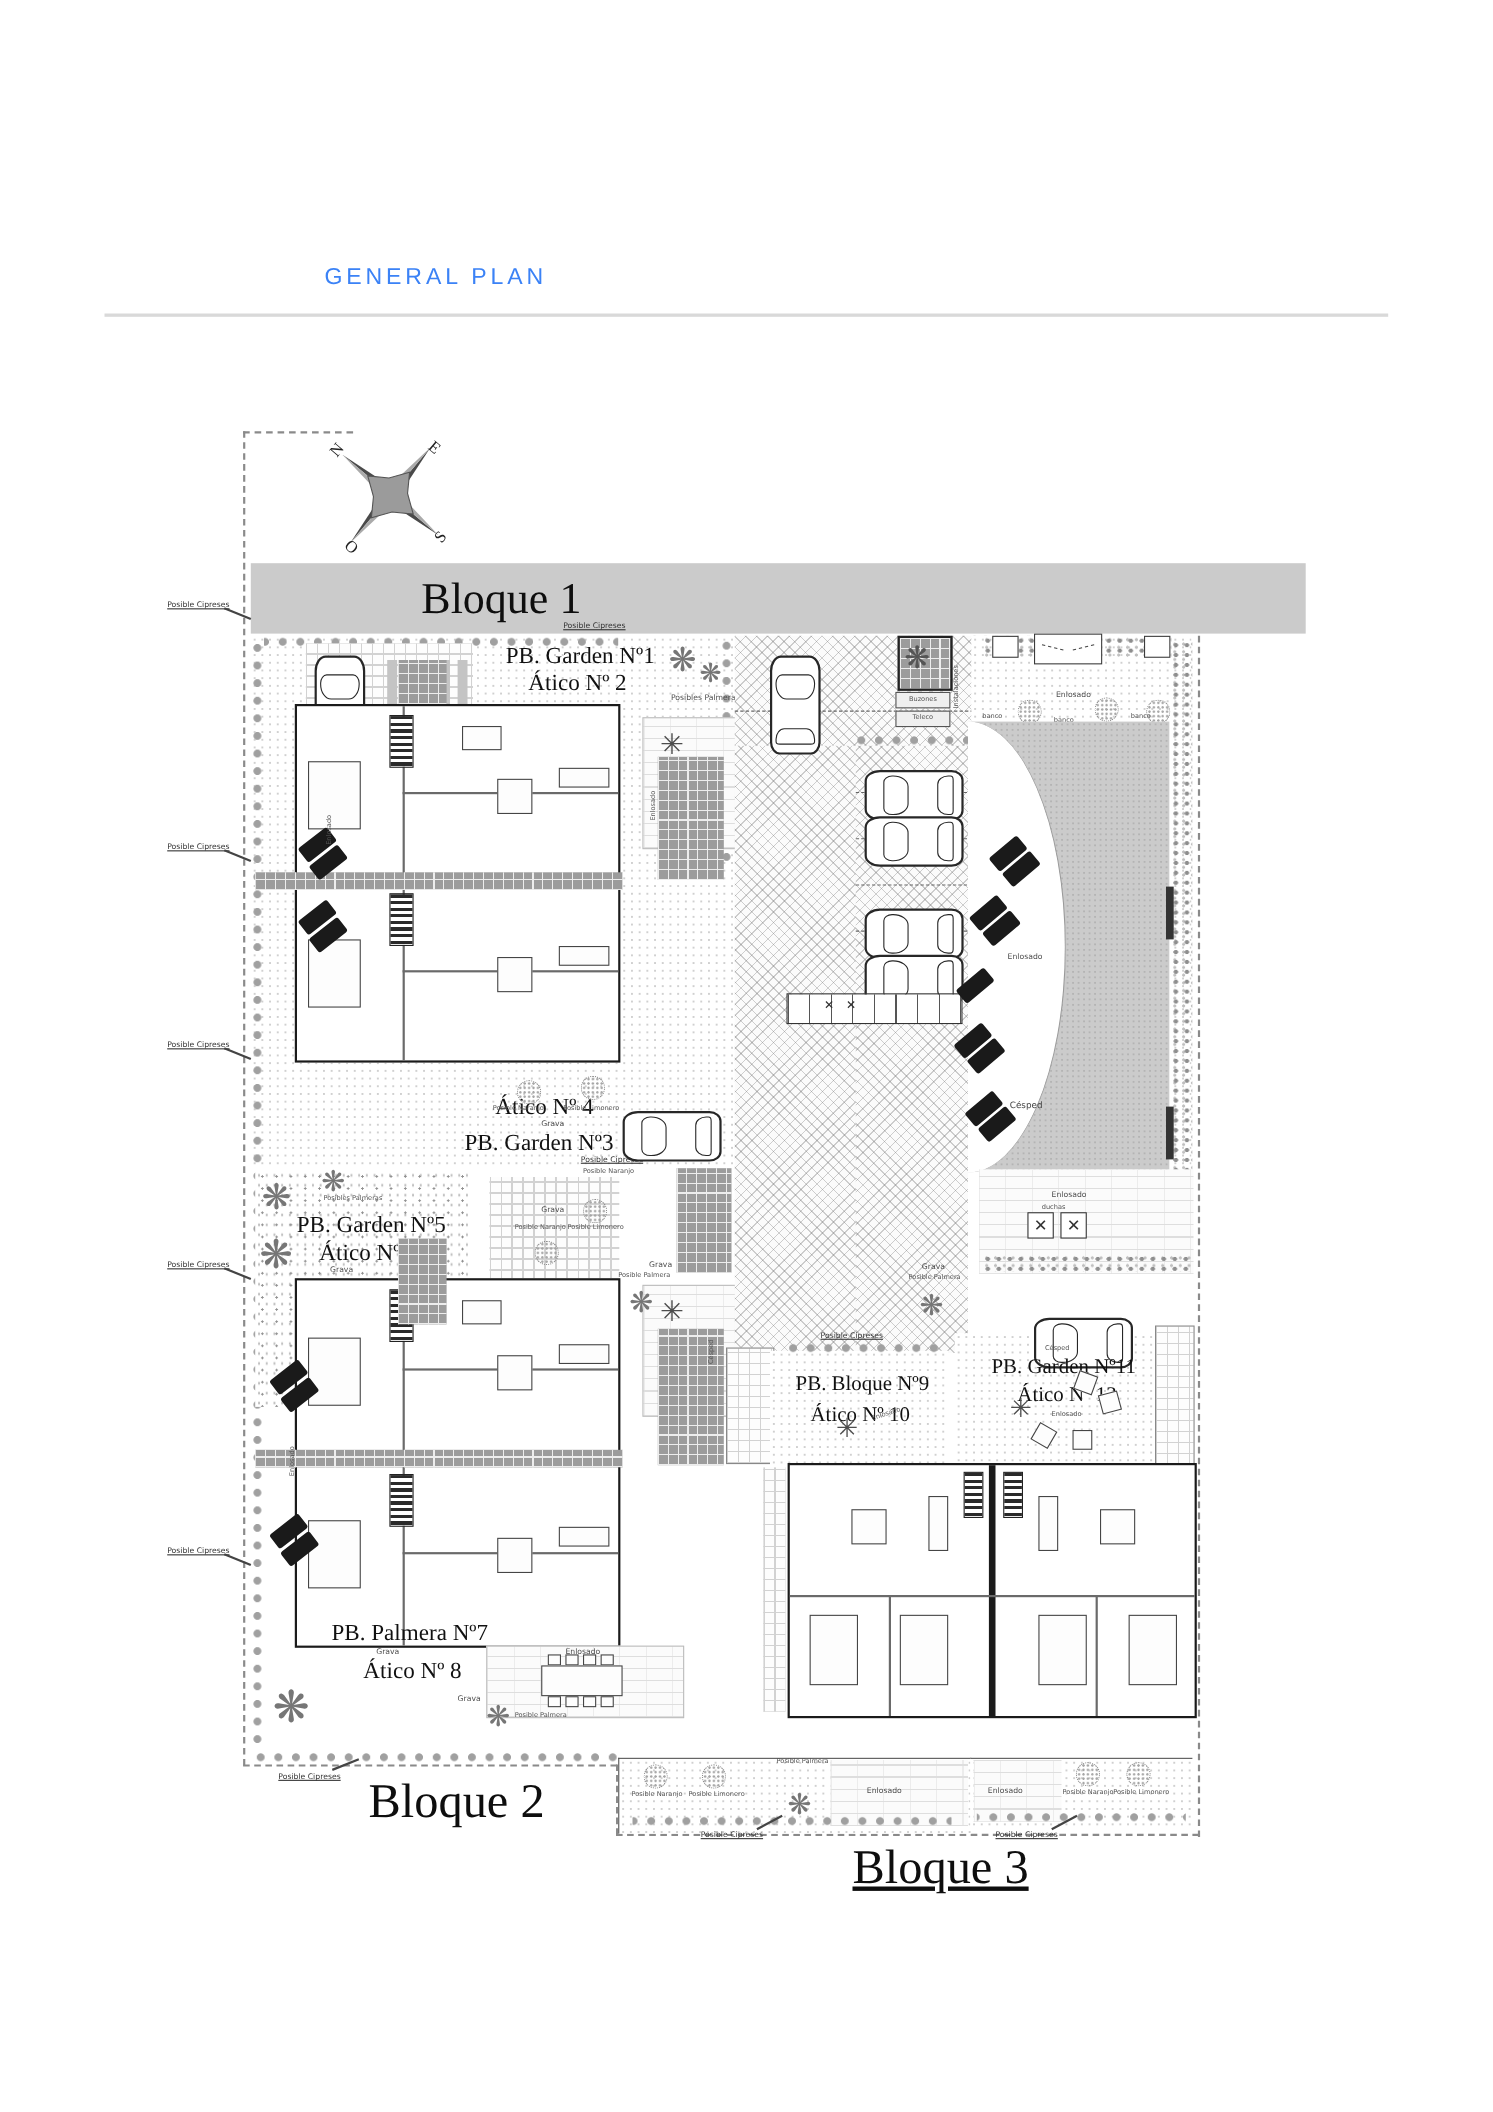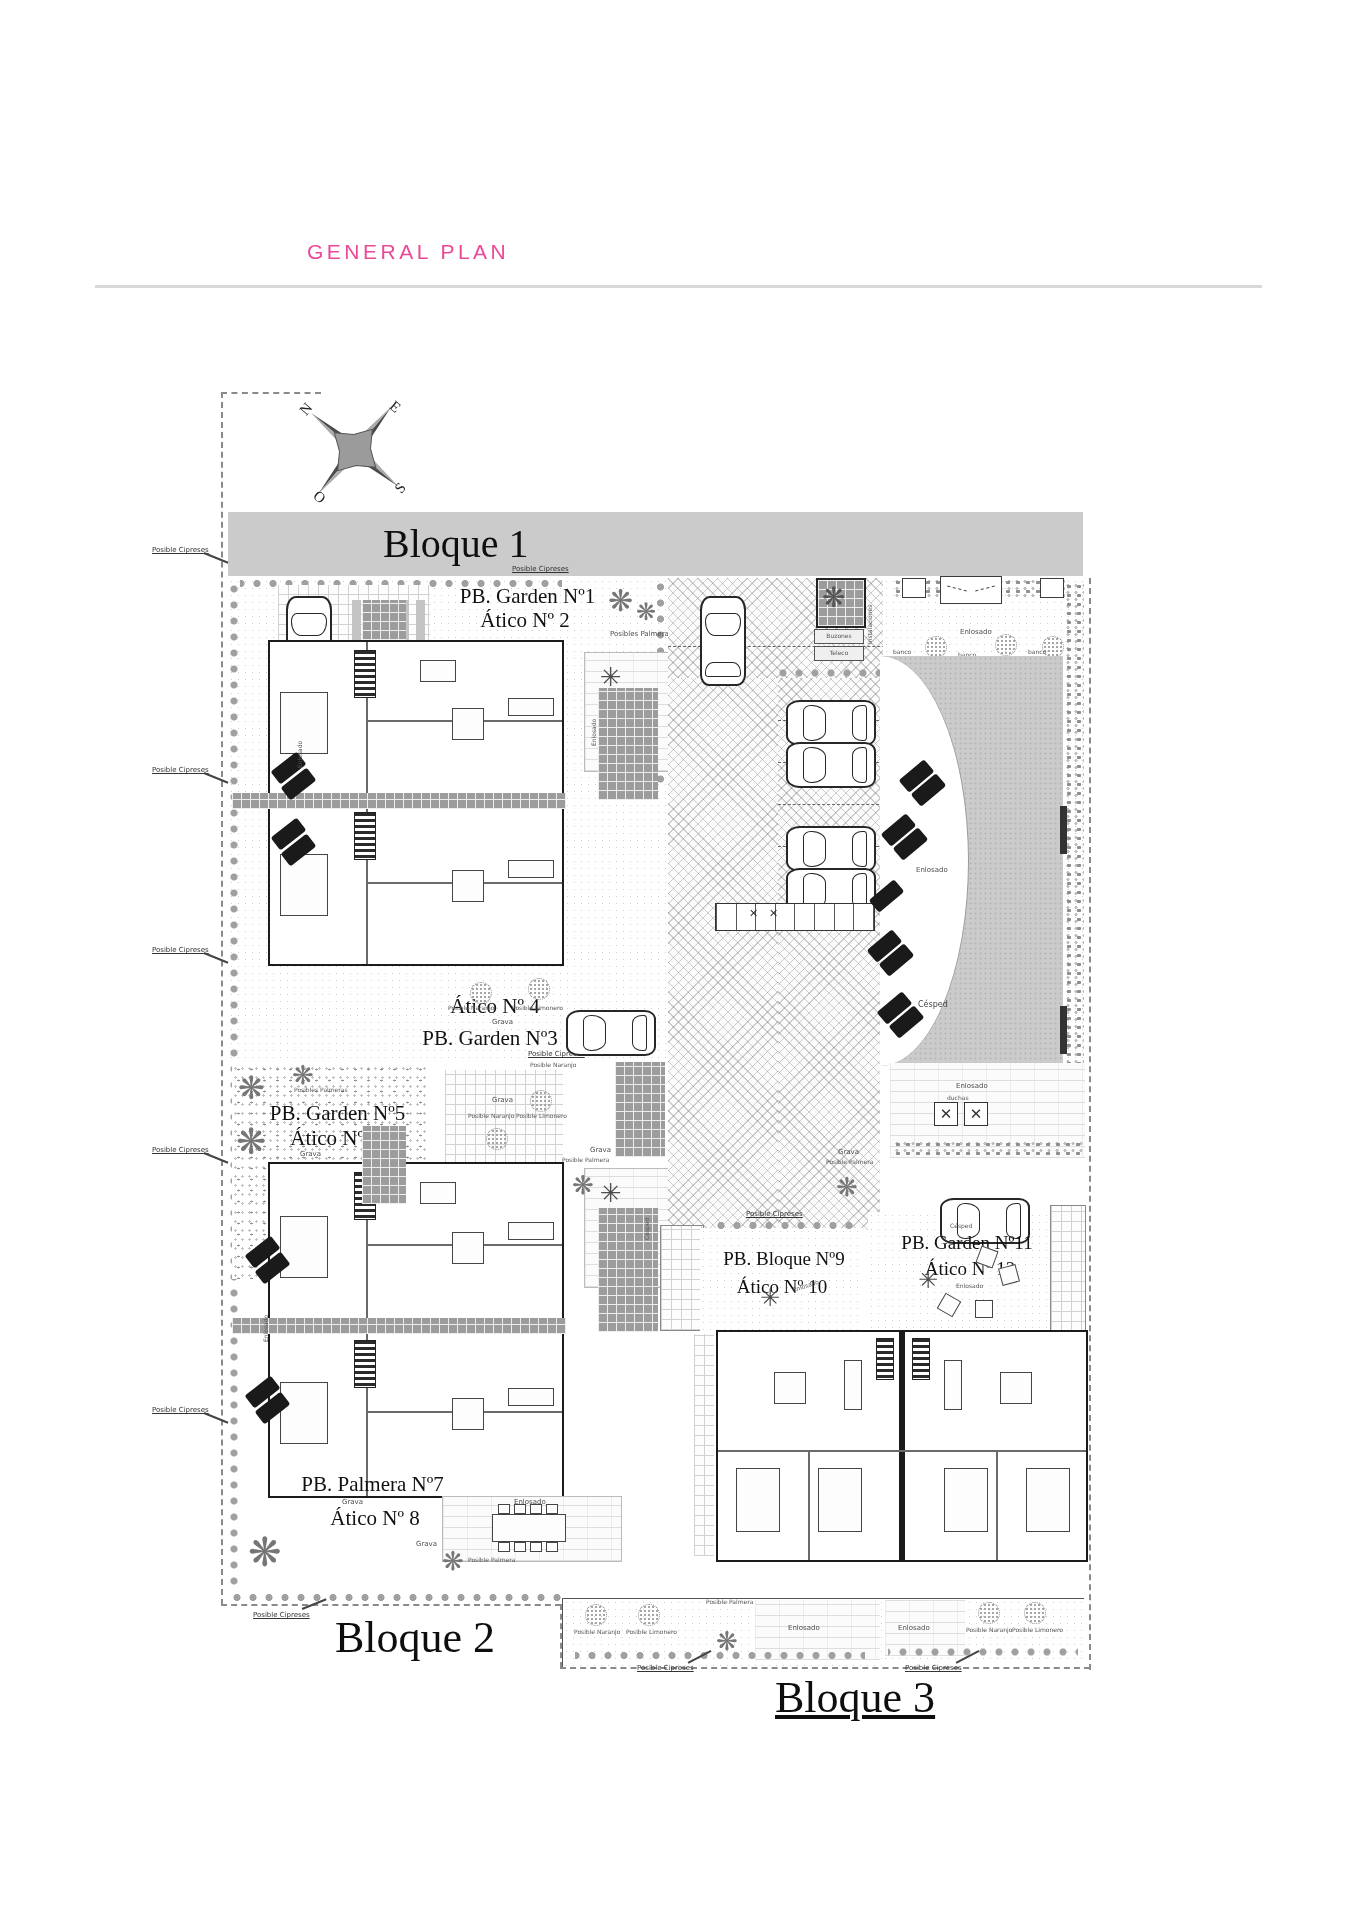--- a/index.html
+++ b/index.html
@@ -1,21 +1,21 @@
 <!DOCTYPE html>
 <html><head>
 <meta charset="utf-8">
 <style>
   html,body { margin:0; padding:0; background:#ffffff; }
   .canvas { position:relative; width:1357px; height:1920px; background:#fff; overflow:hidden;
             font-family:"DejaVu Sans","Liberation Sans",sans-serif; color:#222; }
   .abs { position:absolute; }
 
   
-  .pagetitle { font-family:"Liberation Sans","DejaVu Sans",sans-serif; font-size:21px; letter-spacing:3.5px; color:#ec4899;margin-left:12px; }
+  .pagetitle { font-family:"Liberation Sans","DejaVu Sans",sans-serif; font-size:21px; letter-spacing:3.5px; color:#3b82f6; }
   .biglbl  { font-family:"Liberation Serif","DejaVu Serif",serif; font-size:44px; color:#0e0e0e; white-space:nowrap; }
   .bandlbl { font-family:"Liberation Serif","DejaVu Serif",serif; font-size:40px; color:#0e0e0e; white-space:nowrap; }
   .unitlbl { font-family:"Liberation Serif","DejaVu Serif",serif; font-size:21px; color:#111; text-align:center; white-space:nowrap; }
   .unitlbl.sm { font-size:19px; }
   .poollbl { font-family:"Liberation Serif","DejaVu Serif",serif; font-size:22px; color:#161616; text-align:center; }
   .pooldim { font-family:"Liberation Serif","DejaVu Serif",serif; font-size:12.5px; color:#161616; text-align:center; }
   .tiny  { font-size:7px; color:#4e4e4e; white-space:nowrap; }
   .tiny6 { font-size:6px; color:#555; white-space:nowrap; }
   .tinyu { font-size:7px; color:#333; text-decoration:underline; white-space:nowrap; }
   .tinyc { text-align:center; }
@@ -87,21 +87,21 @@
     </g>
   </svg>
 
   <div class="abs dashh" style="left:221px; top:392px; width:100px;"></div>
   <div class="abs dashv" style="left:221px; top:392px; height:1213px;"></div>
   <div class="abs dashv" style="left:1089px; top:578px; height:1092px;"></div>
   <div class="abs dashh" style="left:221px; top:1604px; width:340px;"></div>
   <div class="abs dashv" style="left:560px; top:1604px; height:64px;"></div>
   <div class="abs dashh" style="left:560px; top:1667px; width:530px;"></div>
 
-  <div class="abs" style="left:228px; top:512px; width:855px; height:64px; background:#cbcbcb;">
+  <div class="abs" style="left:228px; top:512px; width:959px; height:64px; background:#cbcbcb;">
     <div class="bandlbl" style="position:absolute; left:155px; top:8px;">Bloque 1</div>
   </div>
   <div class="abs tinyu" style="left:512px; top:565px;">Posible Cipreses</div>
 
   <div class="abs stip" style="left:228px; top:578px; width:440px; height:484px;"></div>
   <div class="abs cypv" style="left:228px; top:578px; width:12px; height:1014px;"></div>
   <div class="abs cyph" style="left:240px; top:578px; width:322px; height:11px;"></div>
   <div class="abs cypv" style="left:655px; top:578px; width:11px; height:210px;"></div>
 
   <div class="abs grid" style="left:278px; top:585px; width:152px; height:110px;"></div>

